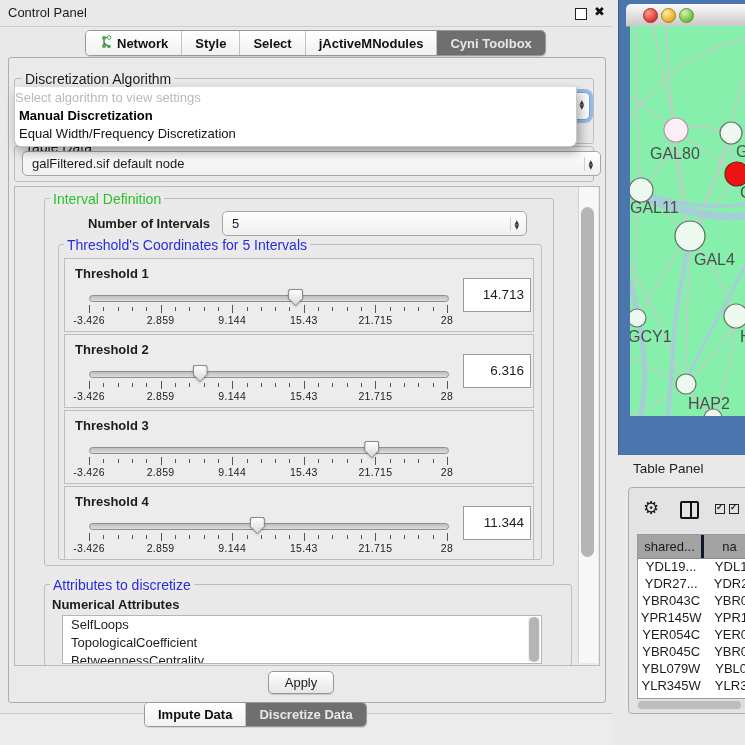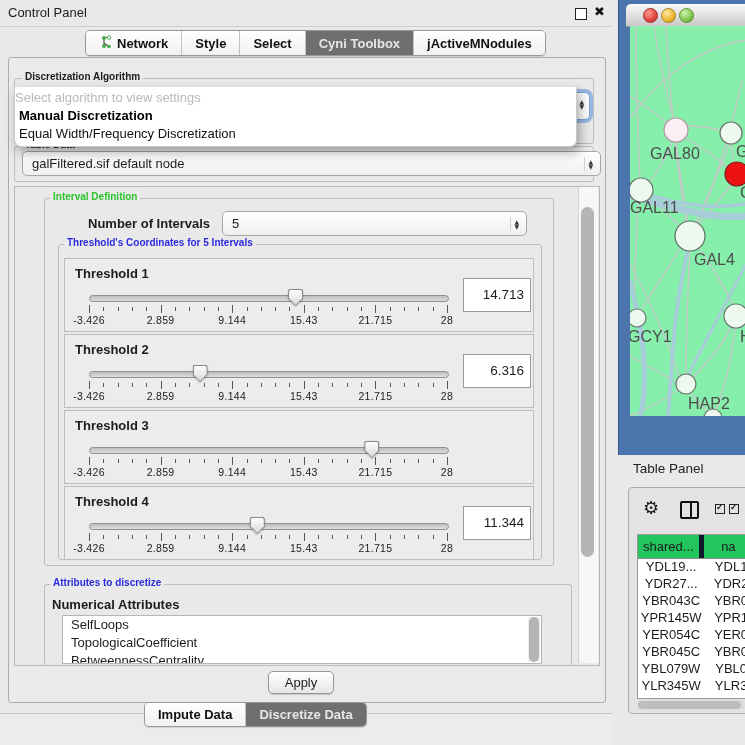--- a/index.html
+++ b/index.html
@@ -19,21 +19,21 @@
   .seg-top{left:85px;top:30px;height:24px}
   .seg-bottom{left:144px;top:702px;height:23px}
   .seg-btn{display:flex;align-items:center;gap:5px;padding:0 13px;font-size:13px;font-weight:bold;
            color:#111;border-right:1px solid #c2c2c2;background:linear-gradient(#ffffff,#f1f1f1);white-space:nowrap}
   .seg-btn:last-child{border-right:none}
   .seg-btn.sel{background:#6f6f6f;color:#e7e7e7;font-weight:bold}
 
   .mainpanel{left:8px;top:57px;width:596px;height:644px;border:1px solid #adadad;border-radius:3px;background:#eaeaea}
 
   .group{border:1px solid #bdbdbd;border-radius:3px}
-  .gtitle{position:absolute;background:#eaeaea;padding:0 3px;font-size:10px;font-weight:bold;white-space:nowrap}
+  .gtitle{position:absolute;background:#eaeaea;padding:0 3px;font-size:14px;font-weight:normal;white-space:nowrap}
   .gtitle.green{color:#2cc32c}
   .gtitle.blue{color:#2a2ae0}
 
   
   .g-alg{left:14px;top:78px;width:578px;height:64px}
   .combo-focus{left:22px;top:92px;width:566px;height:26px;background:#fff;border:1px solid #7aa4dd;
                border-radius:5px;box-shadow:0 0 0 3px rgba(90,145,220,.55);z-index:5}
   .popup{left:14px;top:87px;width:561px;height:59px;background:#fff;border:1px solid #c9c9c9;border-top:none;
          border-radius:0 0 7px 7px;box-shadow:3px 5px 12px rgba(0,0,0,.35);z-index:40}
   .popup-hint{left:0;top:3px;width:100%;text-align:left;font-size:13px;color:#b9b9b9}
@@ -105,21 +105,21 @@
   .tp-title{left:633px;top:461px;font-size:13.5px;color:#222}
   .tp-win{left:628px;top:487px;width:117px;height:225px;background:#e3e3e3;border:1px solid #adadad;border-radius:4px 0 0 4px}
   .gear{position:absolute;left:14px;top:9px;font-size:18px;color:#1b1b1b;font-family:"DejaVu Sans",sans-serif}
   .split-ico{position:absolute;left:51px;top:13px;width:15px;height:14px;border:2px solid #111;border-radius:2px}
   .split-ico i{position:absolute;left:50%;top:0;width:2px;height:100%;background:#111}
   .cb{position:absolute;top:16px;width:8px;height:8px;border:1.5px solid #222}
   .cb::after{content:"✓";position:absolute;left:0px;top:-3px;font-size:9px;font-weight:bold;color:#222}
   .cb1{left:86px}.cb2{left:100px}
   .tbl{position:absolute;left:8px;top:46px;width:120px;height:163px;background:#fff;border:1px solid #989898;overflow:hidden}
   .tbl-head{display:flex;height:23px;border-bottom:1px solid #8a8a8a}
-  .tbl-head .hc{background:#22c55e;border-right:5px solid #0f172a;font-size:13px;display:flex;
+  .tbl-head .hc{background:#a3a3a3;border-right:3px solid #0f172a;font-size:13px;display:flex;
                 align-items:center;justify-content:center;overflow:hidden}
   .hc1{width:74px}.hc2{width:60px}
   .trow{display:flex;height:17px;font-size:13px}
   .trow .c1{width:74px;text-align:center;overflow:hidden;white-space:nowrap}
   .trow .c2{width:60px;text-align:center;overflow:hidden;white-space:nowrap}
   .hscroll{position:absolute;left:8px;top:212px;width:108px;height:10px;background:#dedede;border-radius:5px}
   .hthumb{position:absolute;left:1px;top:1px;width:103px;height:8px;background:#bdbdbd;border-radius:4px}
 
   svg text{font-family:"Liberation Sans",sans-serif}
 </style>
@@ -143,25 +143,25 @@
             <circle cx="10" cy="11.5" r="1.8" fill="#49a94d"></circle>
           </svg></span>
         <span>Network</span>
       </div>
       <div class="seg-btn">
         <span>Style</span>
       </div>
       <div class="seg-btn">
         <span>Select</span>
       </div>
+      <div class="seg-btn">
+        <span>jActiveMNodules</span>
+      </div>
       <div class="seg-btn sel">
         <span>Cyni Toolbox</span>
-      </div>
-      <div class="seg-btn">
-        <span>jActiveMNodules</span>
       </div>
     </div>
 
   <div class="abs mainpanel"></div>
 
   <div class="abs group g-alg"></div>
   <span class="abs gtitle" style="left:22px;top:71px">Discretization Algorithm</span>
   <div class="abs combo-focus">
     <span class="stepper abs" style="right:2px;top:4px">▲<br>▼</span>
   </div>

